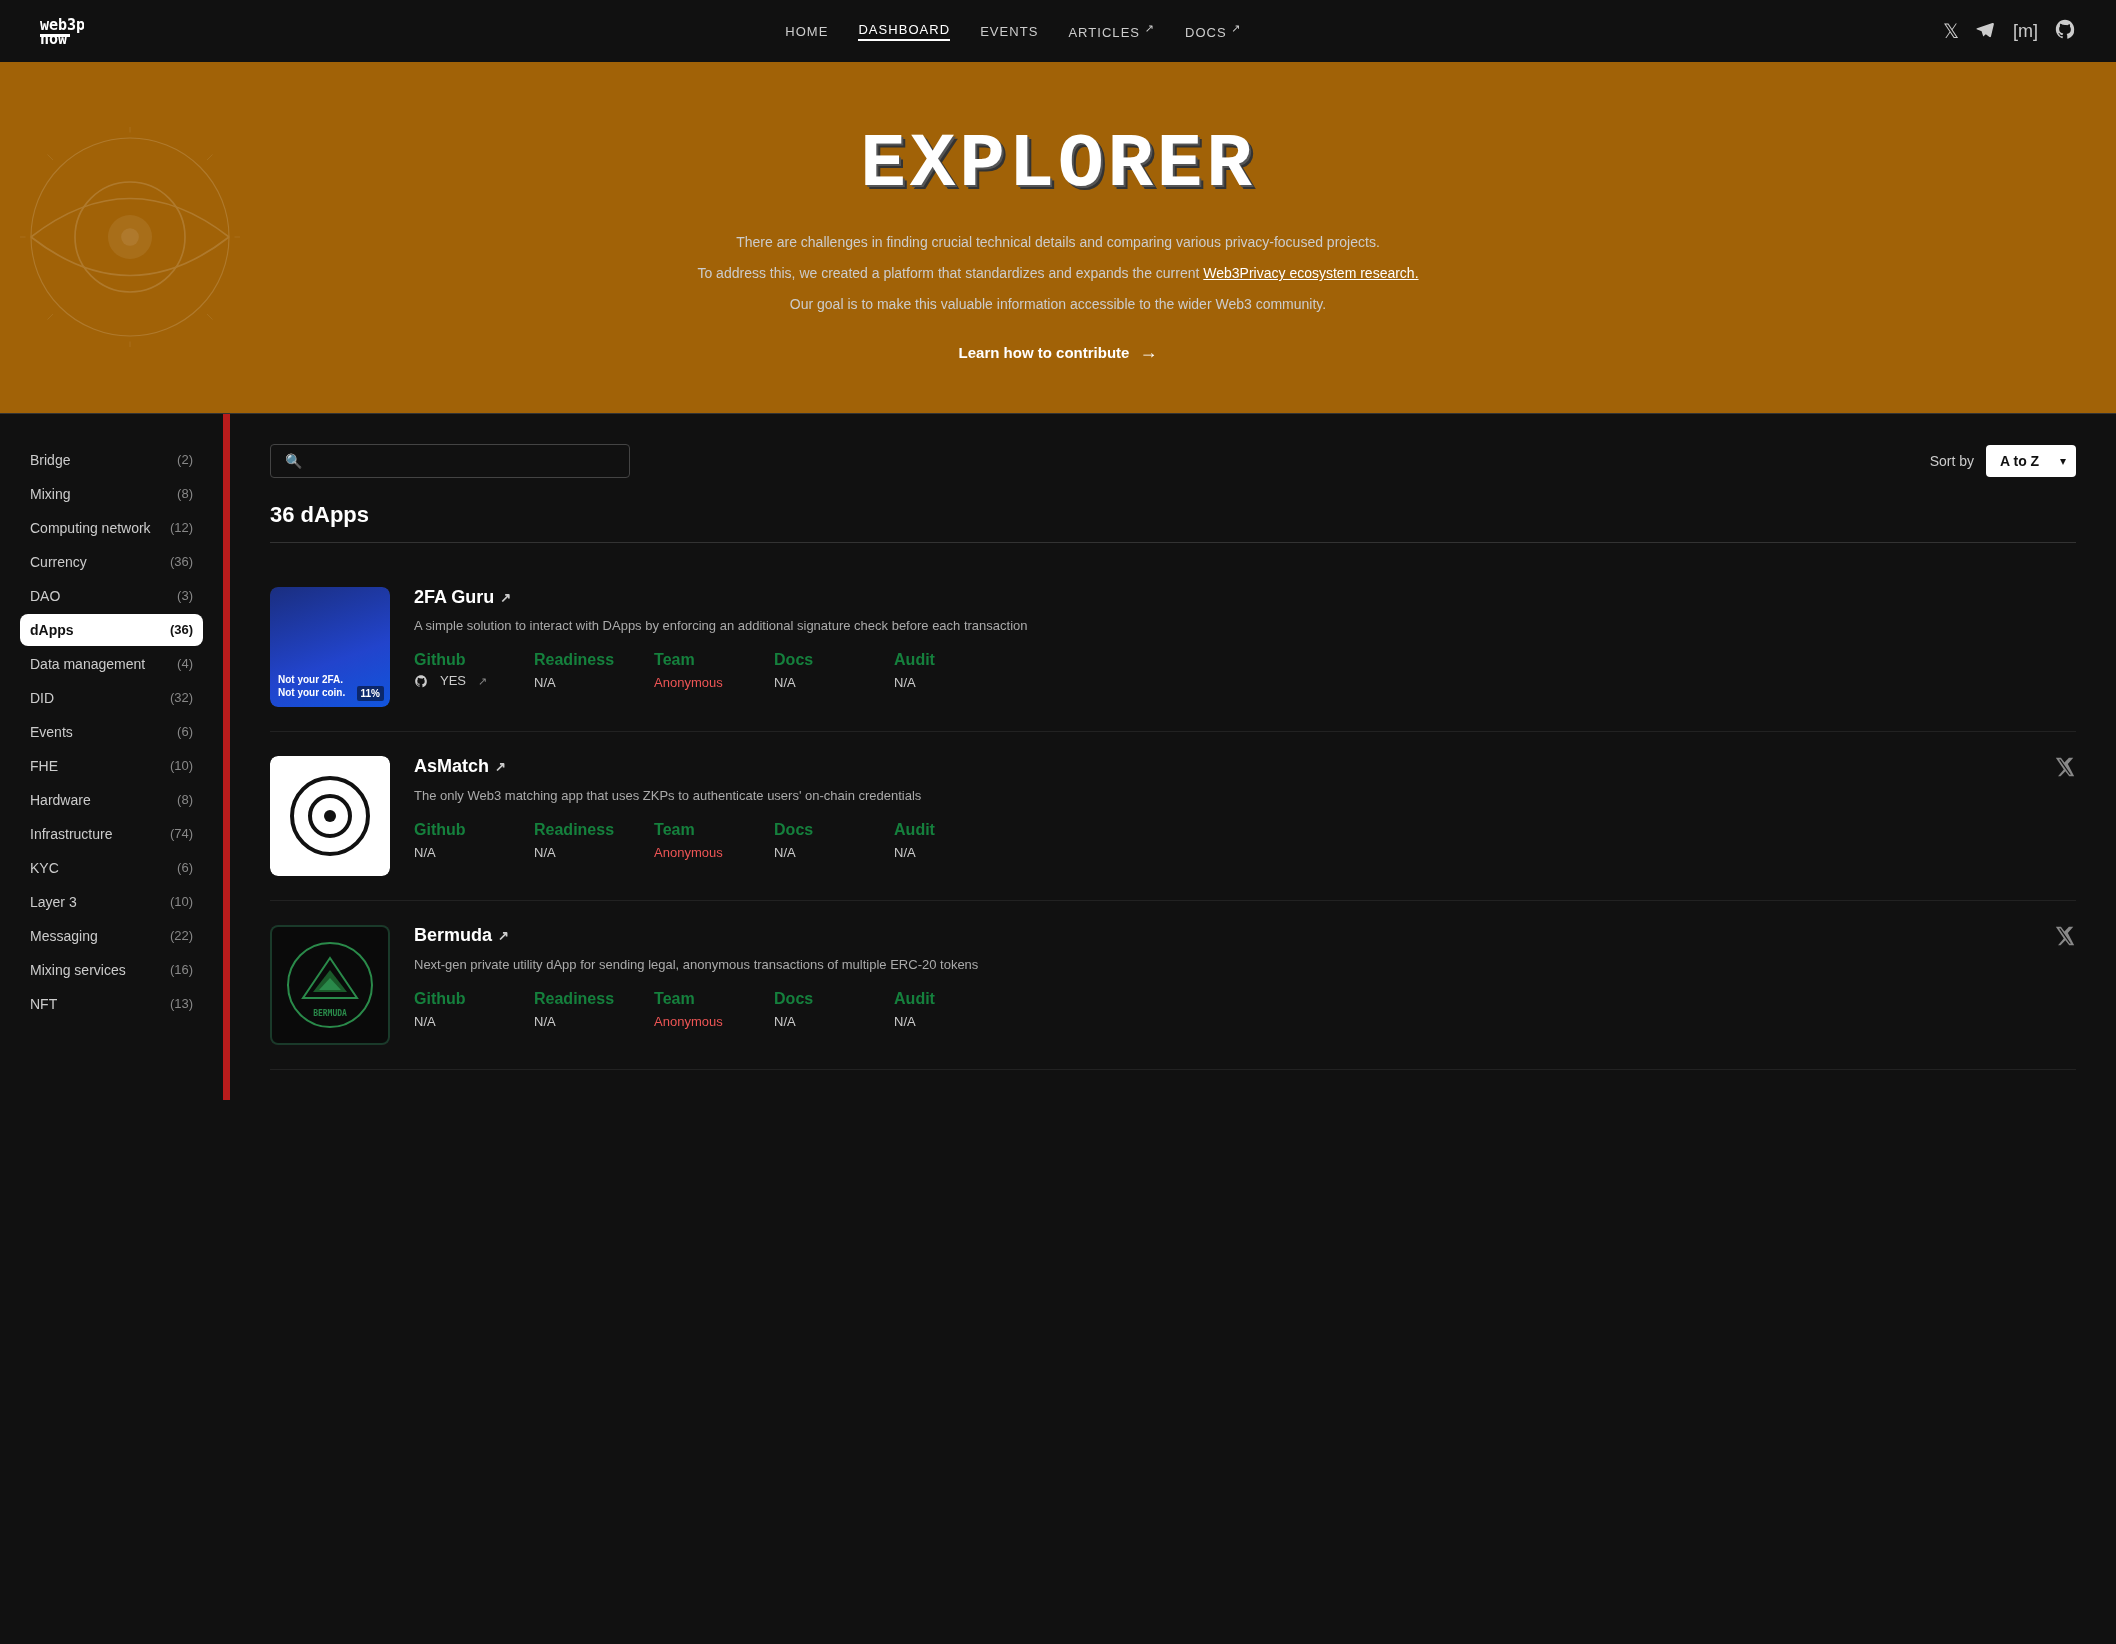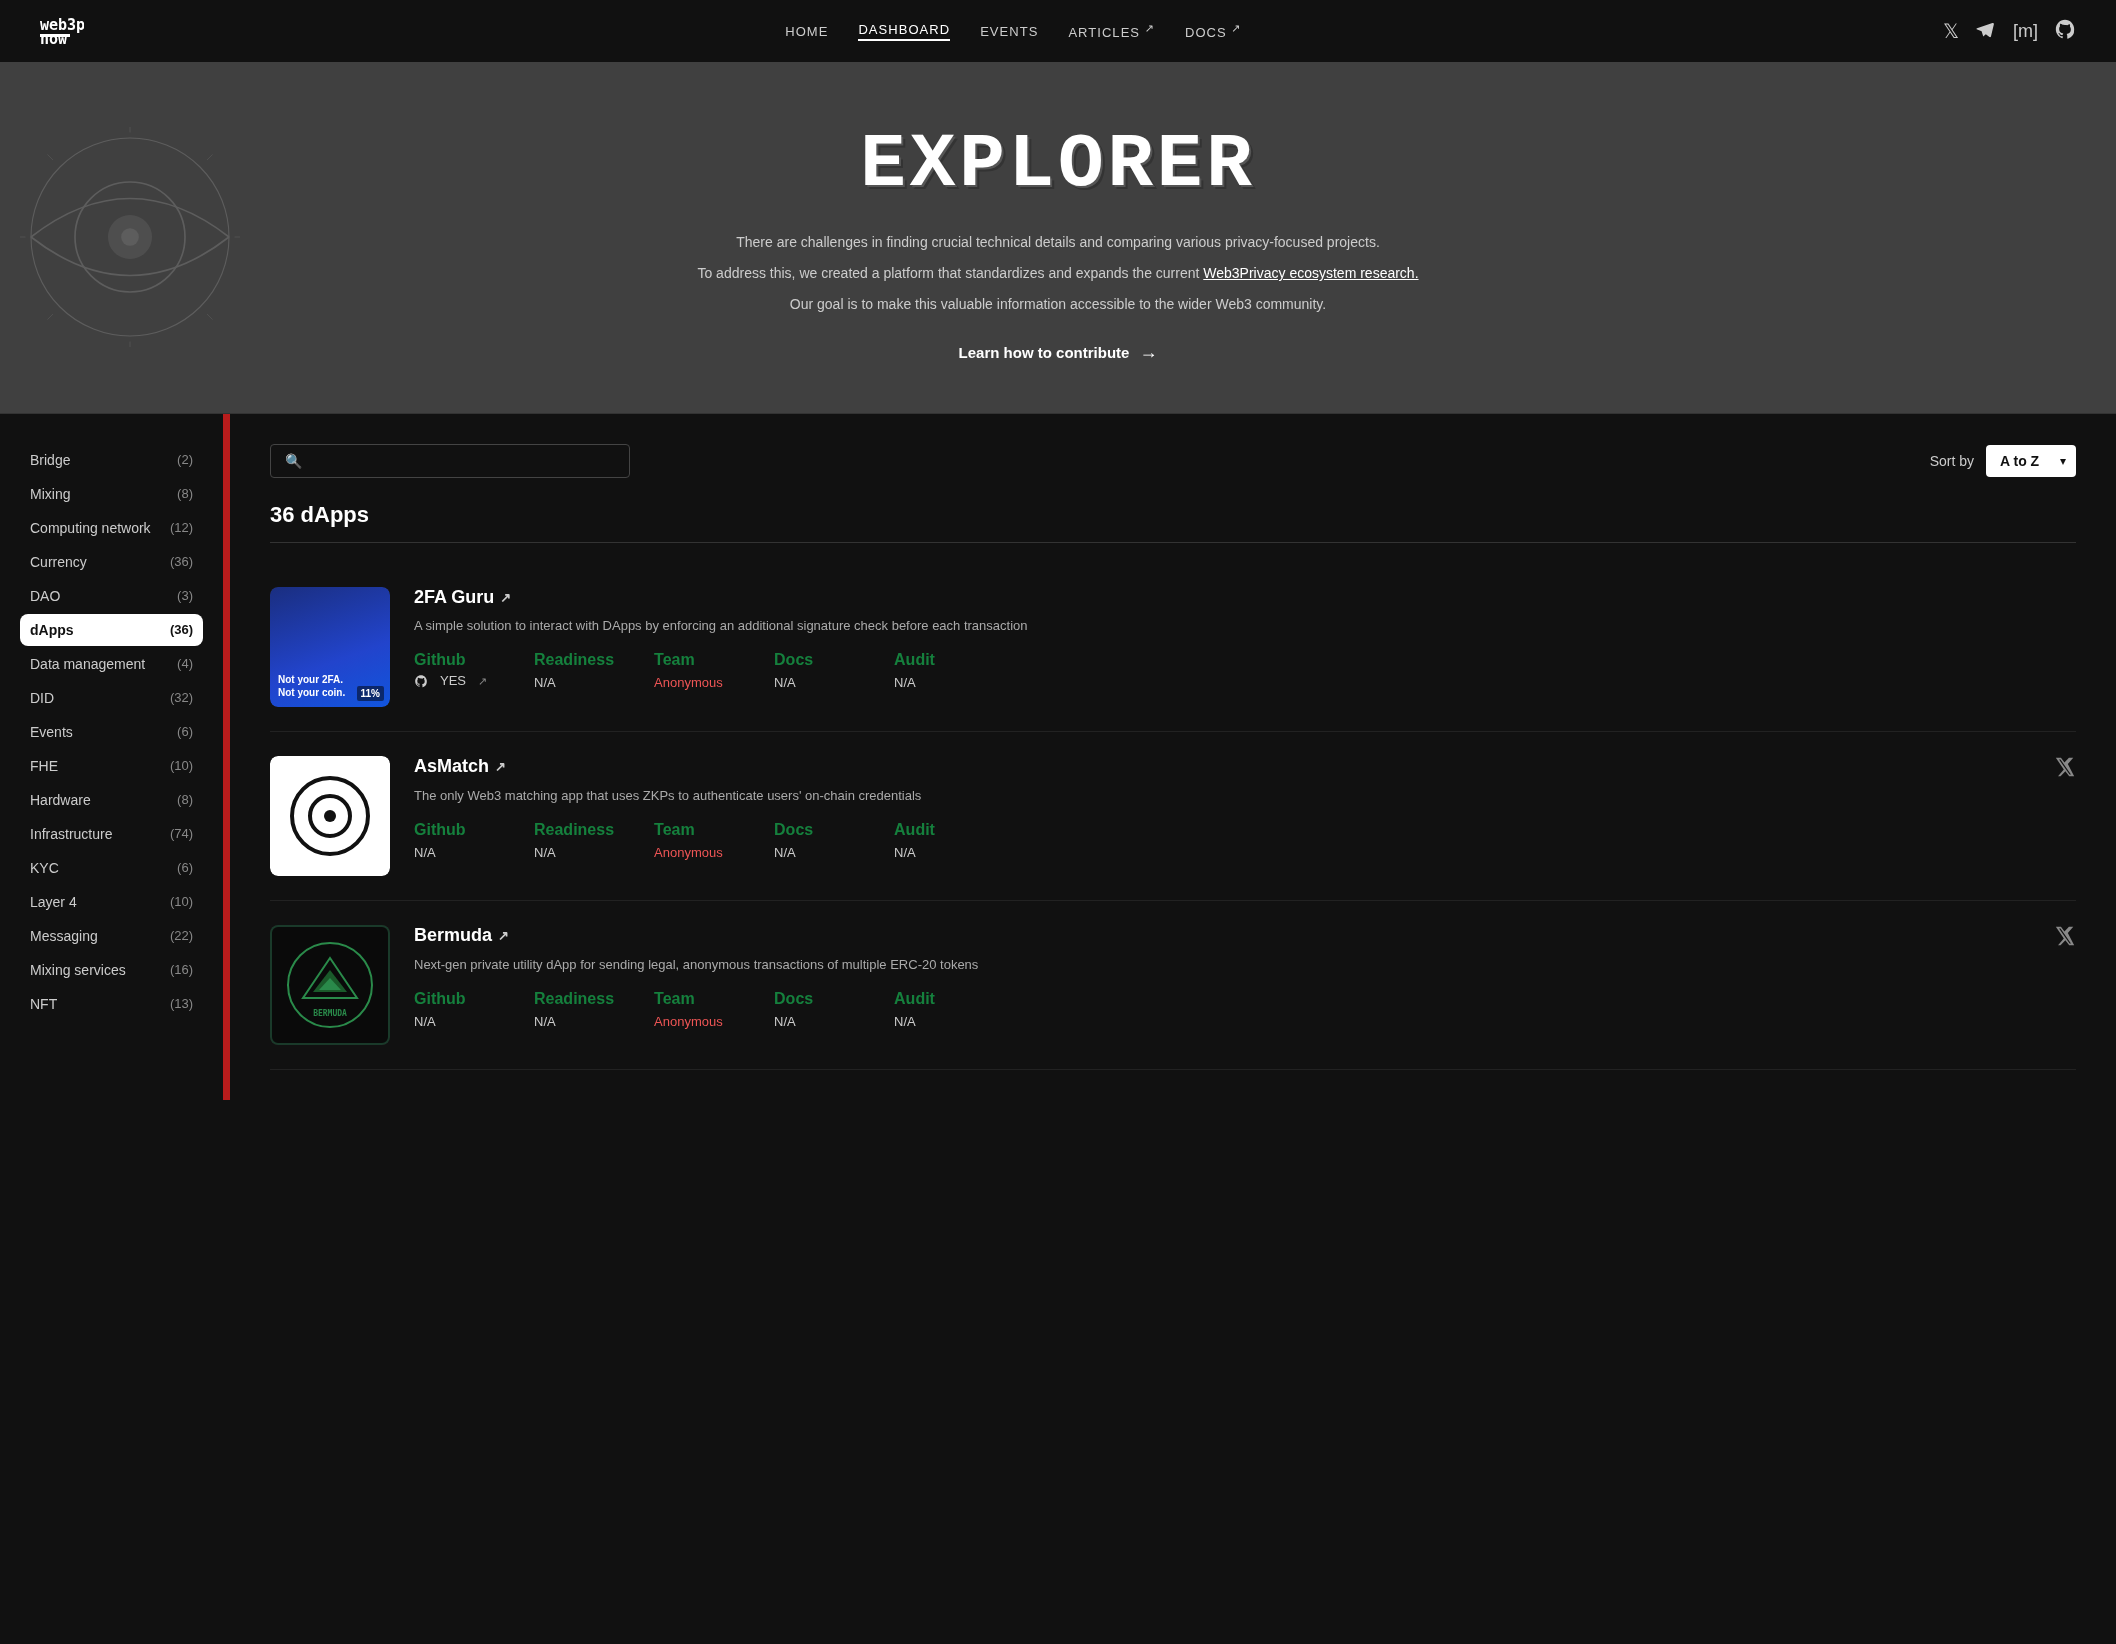--- a/index.html
+++ b/index.html
@@ -12,21 +12,21 @@
     }
     .logo { display: flex; align-items: center; gap: 10px; }
     .nav-links { display: flex; gap: 30px; align-items: center; }
     .nav-link { color: #ccc; text-decoration: none; font-size: 13px; font-weight: 400; letter-spacing: 0.08em; text-transform: uppercase; }
     .nav-link.active { color: #fff; border-bottom: 2px solid #fff; padding-bottom: 2px; }
     .nav-icons { display: flex; gap: 16px; align-items: center; }
     .nav-icon { color: #ccc; font-size: 20px; cursor: pointer; text-decoration: none; }
 
     
     .hero {
-      background: #404040;
+      background: #a16207;
       text-align: center;
       padding: 60px 40px 50px;
       position: relative;
       overflow: hidden;
       border-bottom: 1px solid #333;
     }
     .hero-title {
       font-size: 76px; font-weight: 900; letter-spacing: 0.05em;
       color: #fff; font-family: 'Courier New', monospace;
       text-shadow: 2px 2px 0 #555, 4px 4px 0 #333;
@@ -228,21 +228,21 @@
       </div>
       <div class="sidebar-item">
         <span>Infrastructure</span> 
         <span class="count">(74)</span>
       </div>
       <div class="sidebar-item">
         <span>KYC</span> 
         <span class="count">(6)</span>
       </div>
       <div class="sidebar-item">
-        <span>Layer 4</span> 
+        <span>Layer 3</span> 
         <span class="count">(10)</span>
       </div>
       <div class="sidebar-item">
         <span>Messaging</span> 
         <span class="count">(22)</span>
       </div>
       <div class="sidebar-item">
         <span>Mixing services</span> 
         <span class="count">(16)</span>
       </div>

